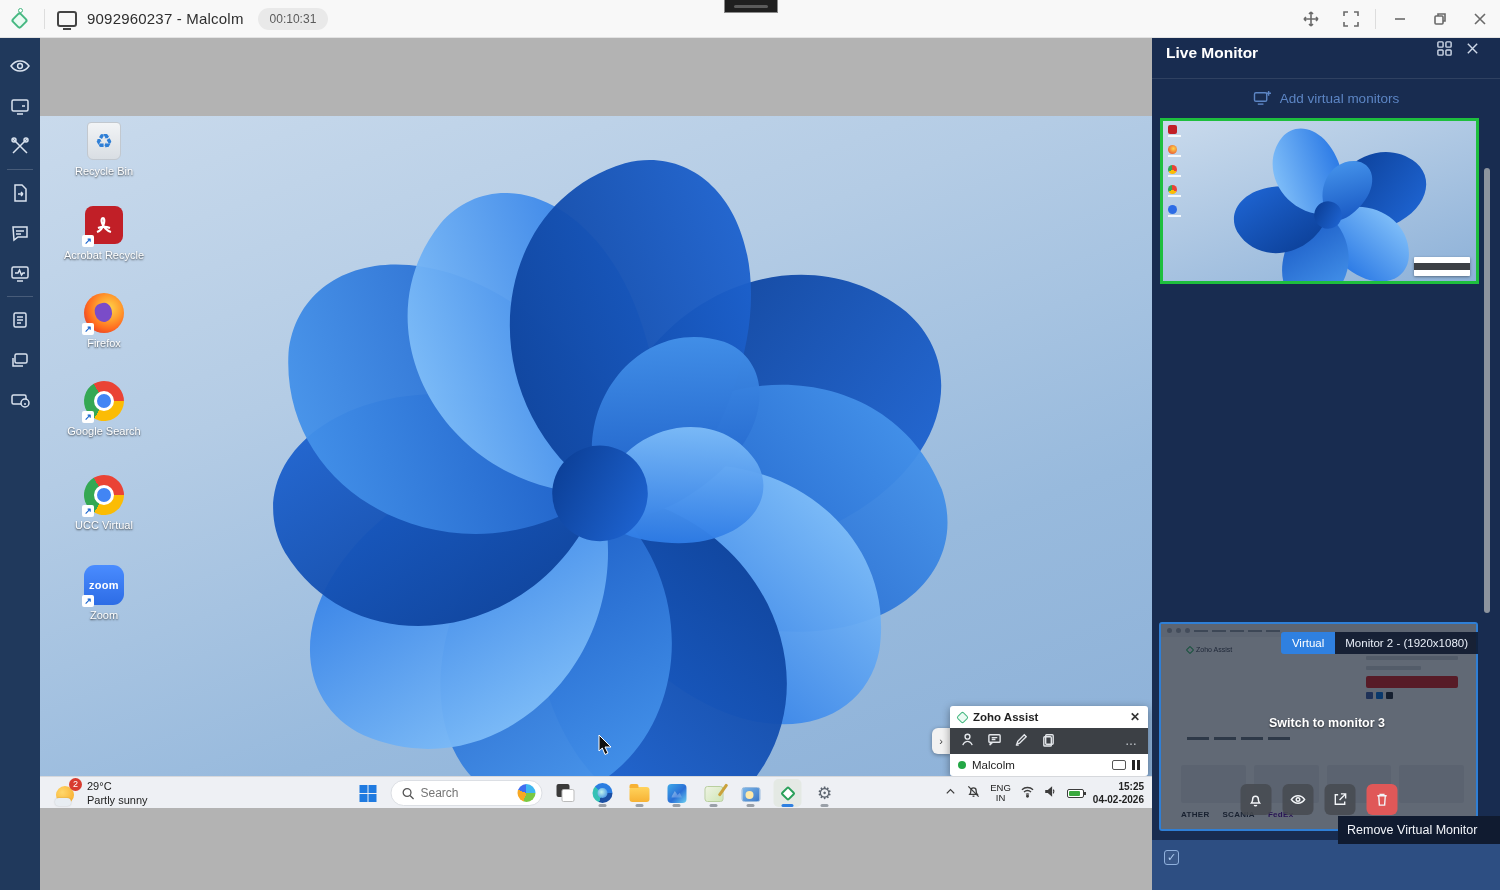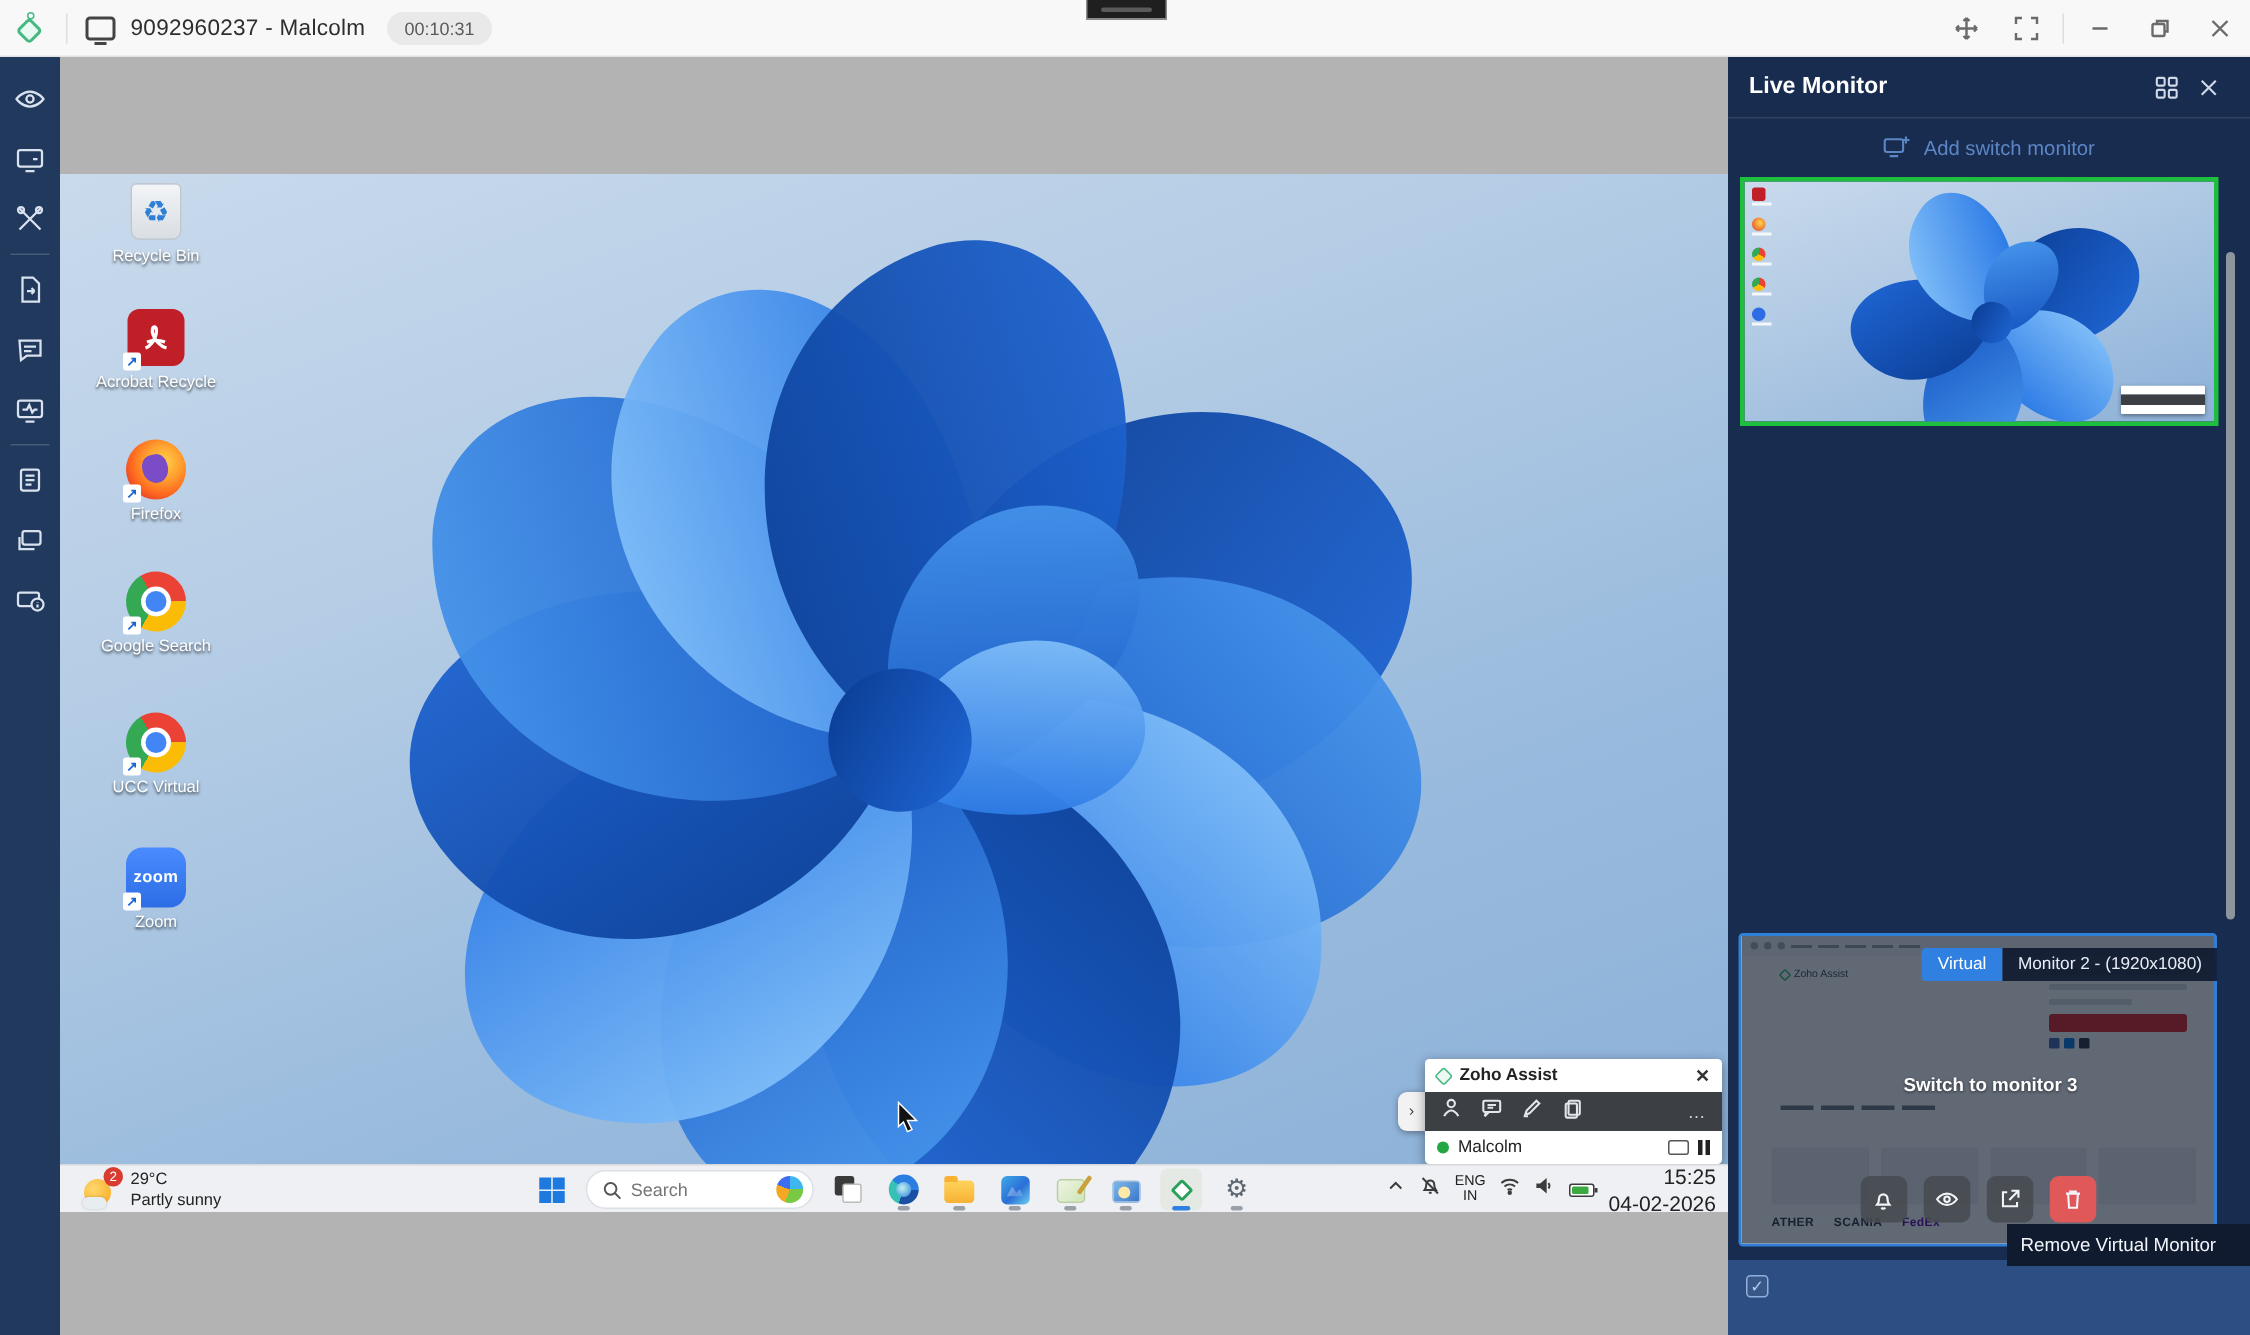--- a/index.html
+++ b/index.html
@@ -94,31 +94,31 @@
   .paint:after { content:""; position:absolute; right:-2px; top:-4px; width:3px; height:14px; background:#caa23c; transform:rotate(35deg); border-radius:1px; }
   .media { width:19px; height:15px; border-radius:3px; background:linear-gradient(135deg,#7db7e8,#3b78c9); border:1px solid #9bbbdd; position:relative; margin-top:2px; }
   .media:after { content:""; position:absolute; left:3px; top:3px; width:8px; height:8px; border-radius:50%; background:#ffe9a8; }
   .tk-zoho { background:#e4e9e4; }
   .tk-zoho .runline { background:#2f80e0; width:12px; }
   .zdiam { width:11px; height:11px; border:2px solid #2aa05a; border-radius:2px; transform:rotate(45deg); background:#fff; position:relative; }
   .gear { font-size:17px; color:#5d6570; font-family:"DejaVu Sans",sans-serif; }
   #tray { position:absolute; right:8px; top:0; height:32px; display:flex; align-items:center; gap:9px; }
   #tray svg { stroke:#3c3c3c; fill:none; stroke-width:1.4; }
   .lang { font-size:9.5px; color:#222; text-align:center; line-height:1.1; }
-  .clock { font-size:14px; color:#222; text-align:right; line-height:1.3; }
+  .clock { font-size:10px; color:#222; text-align:right; line-height:1.3;font-weight:bold; }
   .batt { width:17px; height:9px; border:1px solid #3c3c3c; border-radius:2px; position:relative; background:#fff; }
   .batt i { position:absolute; left:1px; top:1px; bottom:1px; width:11px; background:#3ba93f; border-radius:1px; }
   .batt:after { content:""; position:absolute; right:-3px; top:2px; width:2px; height:3px; background:#3c3c3c; }
 
   
   #cursor { position:absolute; left:558px; top:618px; }
 
   
   #panel { position:absolute; left:1152px; top:38px; width:348px; height:852px; background:#182c50; }
-  #panel-head { position:absolute; left:0; top:0; width:100%; height:41px; display:flex; align-items:center; padding:16px 14px; border-bottom:1px solid rgba(255,255,255,.1); }
+  #panel-head { position:absolute; left:0; top:0; width:100%; height:41px; display:flex; align-items:flex-end; padding:16px 14px; border-bottom:1px solid rgba(255,255,255,.1); }
   #panel-head .t { color:#fff; font-size:15.5px; font-weight:bold; flex:1; }
   #panel-head svg { stroke:#cfd9e8; fill:none; stroke-width:1.5; }
   #panel-head .hbtn { width:28px; height:28px; display:flex; align-items:center; justify-content:center; }
   #addrow { position:absolute; left:0; top:41px; width:100%; height:38px; display:flex; align-items:center; justify-content:center; gap:8px; color:#5c85c4; font-size:13.5px; }
   #addrow svg { stroke:#5c85c4; fill:none; stroke-width:1.5; }
 
   #thumb1 { position:absolute; left:8px; top:80px; width:319px; height:166px; border:3px solid #1ebf3e; background:linear-gradient(160deg,#c9daec,#8db1d8); overflow:hidden; }
   #thumb1 svg.minibloom { position:absolute; left:40px; top:-6px; }
   .mini-icons { position:absolute; left:5px; top:4px; display:flex; flex-direction:column; gap:8px; }
   .mini-icons .mi { width:9px; height:9px; border-radius:2px; }
@@ -538,21 +538,21 @@
           </svg>
       </div>
     </div>
 
     <div id="addrow">
       <svg width="19" height="16" viewBox="0 0 20 17">
           <rect x="1.5" y="3" width="13" height="9" rx="1.5"></rect>
           <path d="M5 15h6"></path>
           <path d="M16.5 1v5M14 3.5h5"></path>
         </svg>
-      <span>Add switch monitor</span>
+      <span>Add virtual monitors</span>
     </div>
 
     <div id="thumb1">
       <svg class="minibloom" width="250" height="190" viewBox="0 0 1000 760">
         <g transform="translate(500,400) rotate(-18)">
           <g>
             <path d="M0,0 C60,-190 300,-240 400,-90 C460,10 360,130 170,120 C40,115 -30,60 0,0 Z" fill="url(#g1)"></path>
             <path transform="rotate(60) scale(.9)" d="M0,0 C60,-190 300,-240 400,-90 C460,10 360,130 170,120 C40,115 -30,60 0,0 Z" fill="url(#g3)"></path>
             <path transform="rotate(130) scale(.88)" d="M0,0 C60,-190 300,-240 400,-90 C460,10 360,130 170,120 C40,115 -30,60 0,0 Z" fill="url(#g2)"></path>
             <path transform="rotate(200) scale(.9)" d="M0,0 C60,-190 300,-240 400,-90 C460,10 360,130 170,120 C40,115 -30,60 0,0 Z" fill="url(#g1)"></path>

